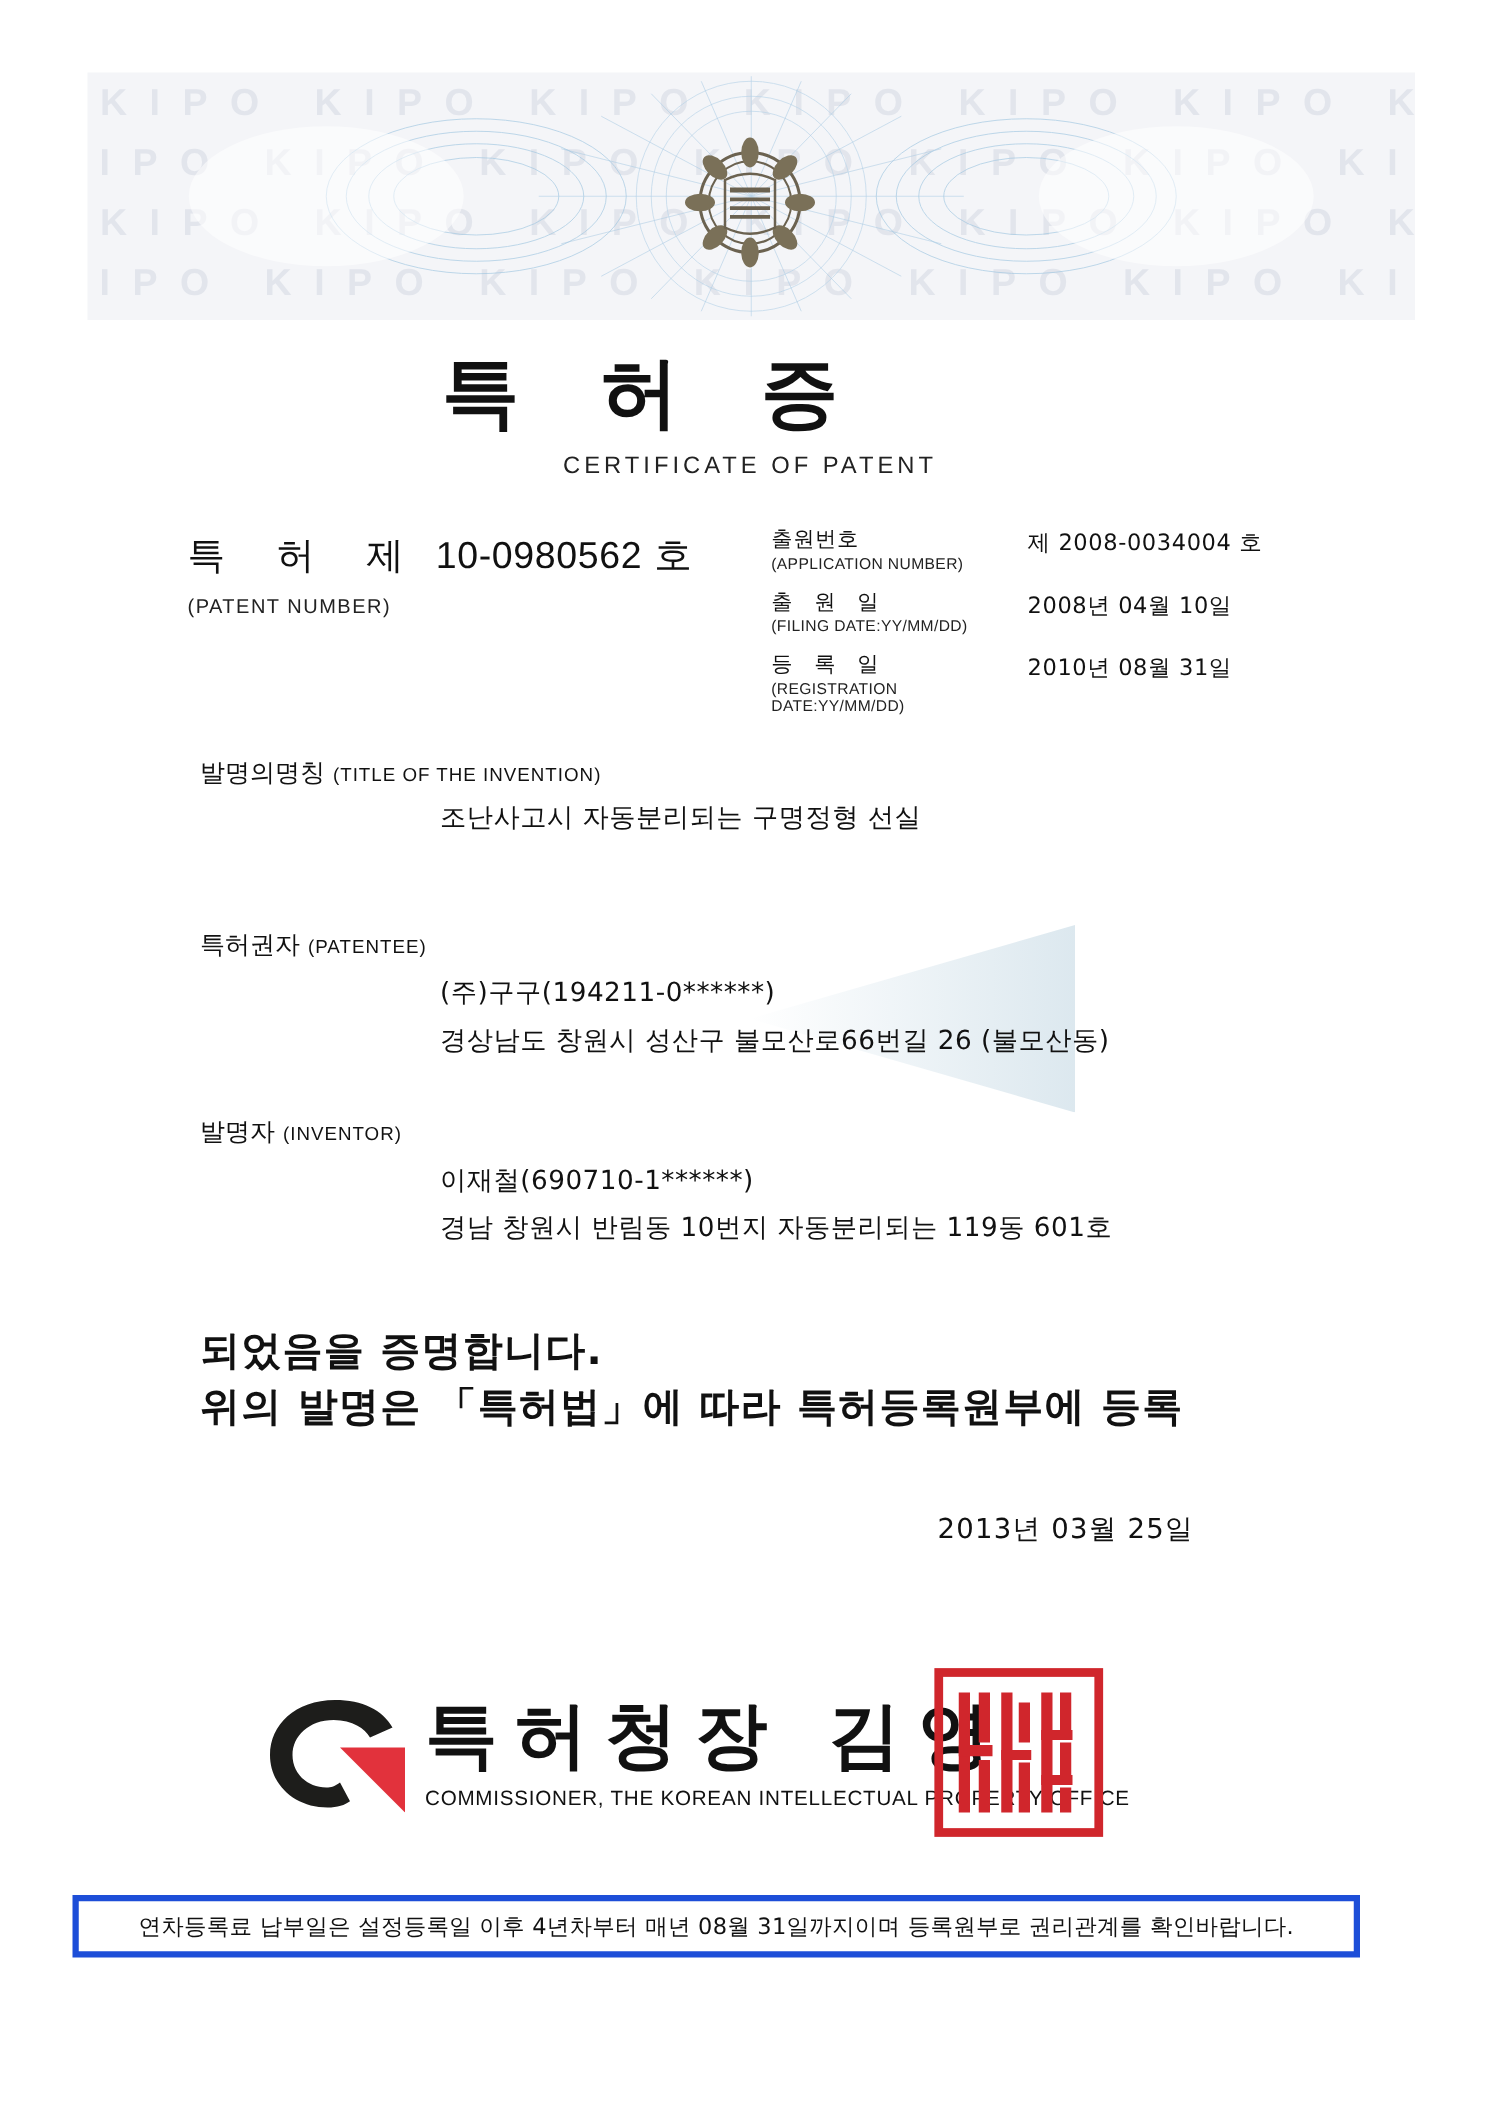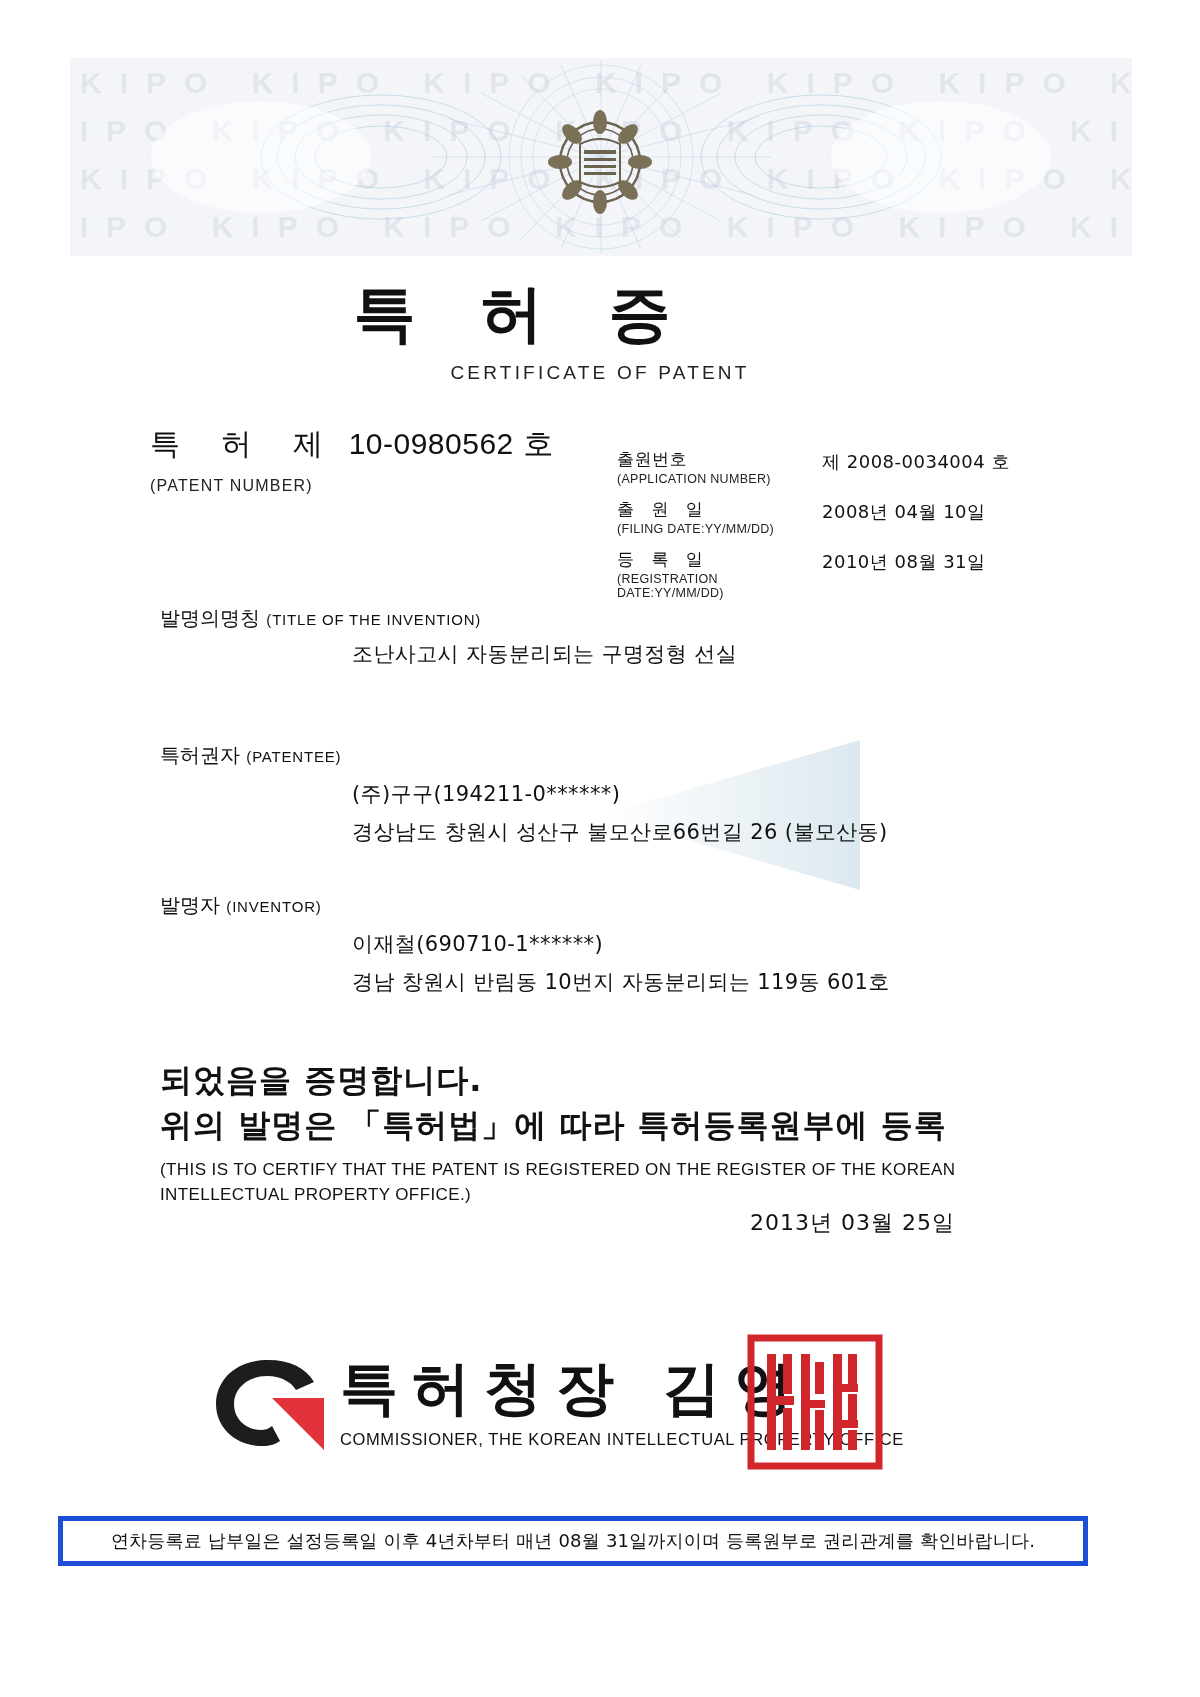--- a/index.html
+++ b/index.html
@@ -116,21 +116,20 @@
     color: #222;
     font-family: "Liberation Sans", sans-serif;
   }
 
   
   .meta {
     position: absolute;
     left: 617px;
     top: 420px;
     width: 480px;
-    margin-top: 28px;
   }
   .meta-row {
     display: flex;
     align-items: flex-start;
     margin-bottom: 12px;
   }
   .meta-labels {
     width: 205px;
   }
   .meta-ko {
@@ -437,24 +436,20 @@
     <span>발명자</span>
     <span class="en">(INVENTOR)</span>
   </div>
   <div class="sec-body" id="inventor-name">이재철(690710-1******)</div>
   <div class="sec-body" id="inventor-addr">경남 창원시 반림동 10번지 자동분리되는 119동 601호</div>
 
   <div class="certify-ko">
     <div>되었음을 증명합니다.</div>
     <div>위의 발명은 「특허법」에 따라 특허등록원부에 등록</div>
   </div>
-  <div class="certify-en">
-    <div>(THIS IS TO CERTIFY THAT THE PATENT IS REGISTERED ON THE REGISTER OF THE KOREAN</div>
-    <div>INTELLECTUAL PROPERTY OFFICE.)</div>
-  </div>
   <div class="issue-date">2013년    03월    25일</div>
 
   <div class="sig-area">
     <svg class="kipo-logo" viewBox="0 0 120 96">
       <path d="M58 6 C26 6 6 26 6 50 C6 74 26 92 52 92 C60 92 66 90 70 87 L62 72 C58 75 55 76 51 76 C36 76 24 65 24 50 C24 35 37 22 57 22 C72 22 82 29 86 36 L104 28 C96 14 80 6 58 6 Z" fill="#1d1d1b"></path>
       <path d="M62 44 L114 44 L114 96 Z" fill="#e2323c"></path>
       <path d="M62 44 L62 62 L80 62 Z" fill="#1d1d1b" opacity="0"></path>
     </svg>
     <div class="commissioner-ko">특허청장 김영</div>
     <div class="commissioner-en">COMMISSIONER, THE KOREAN INTELLECTUAL PROPERTY OFFICE</div>

